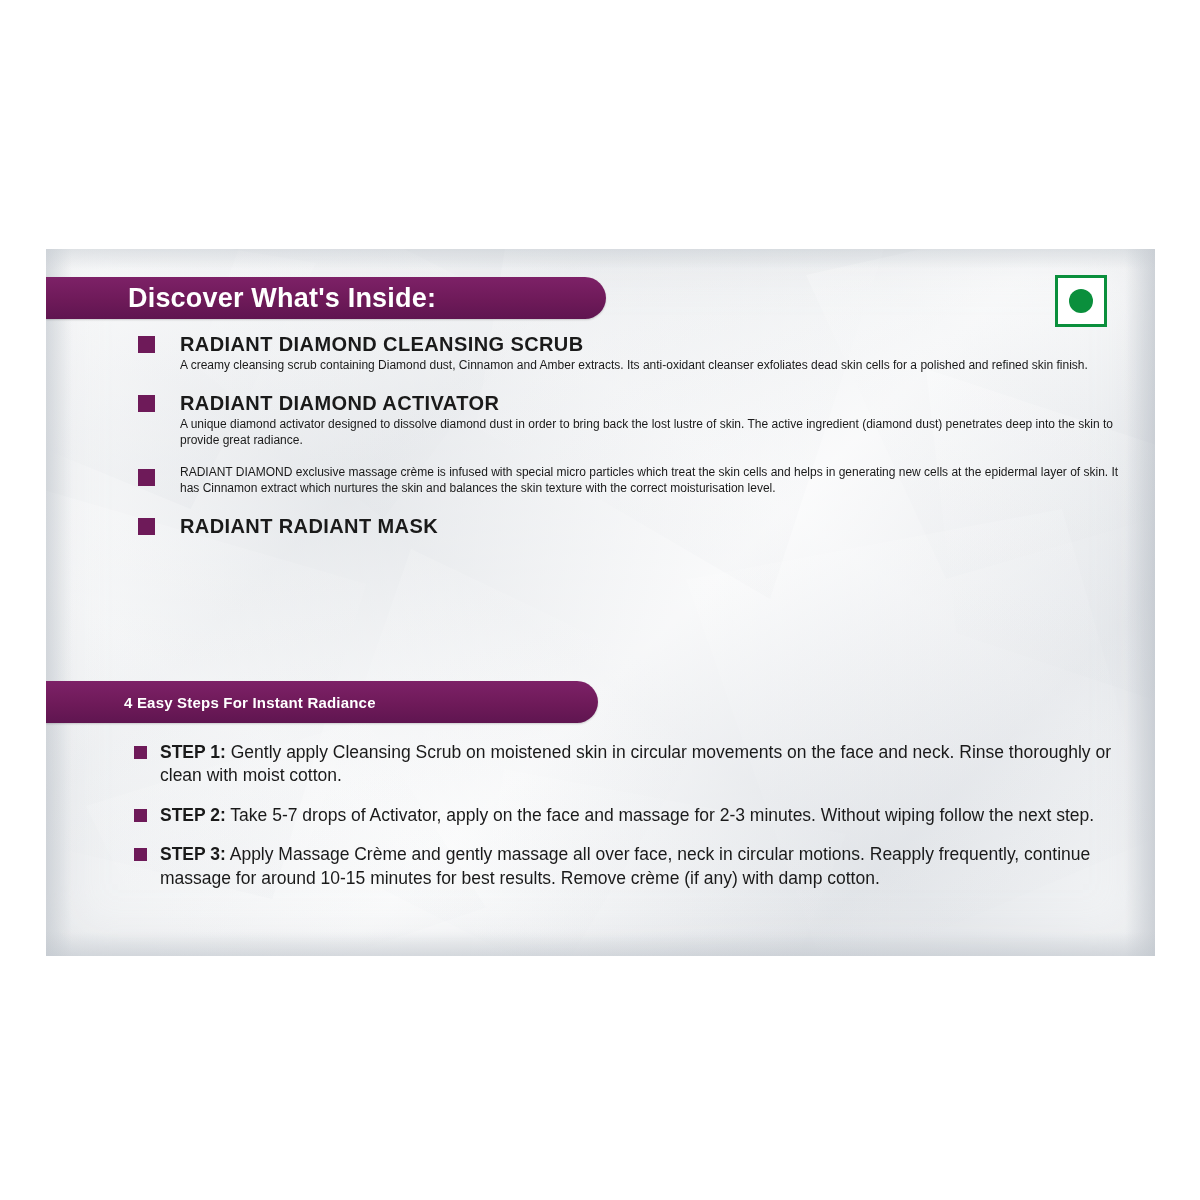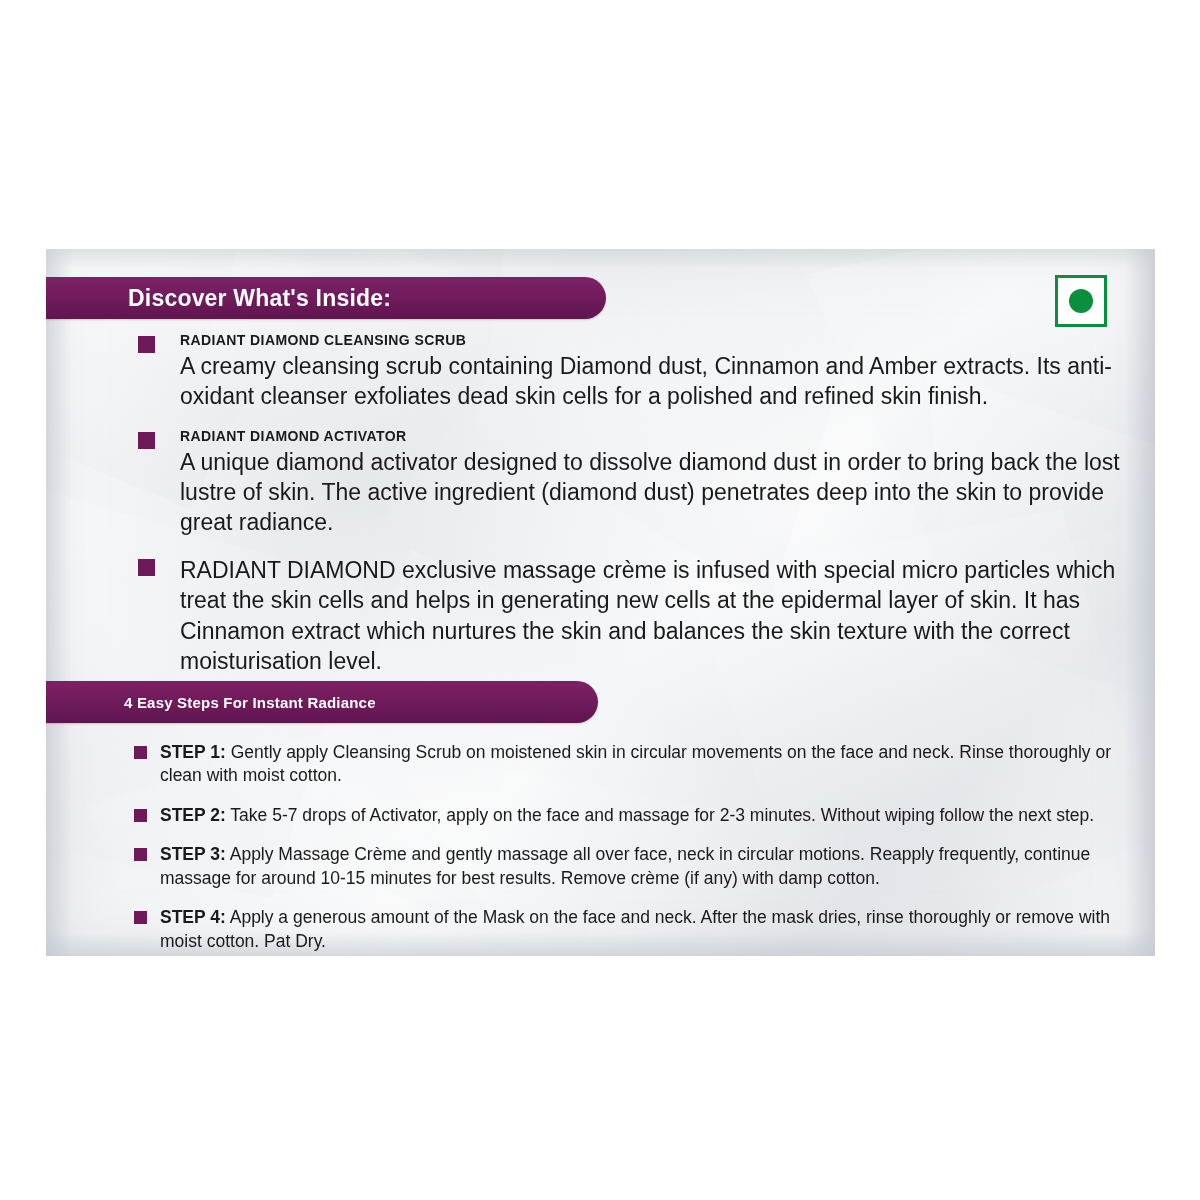--- a/index.html
+++ b/index.html
@@ -61,21 +61,21 @@
     position: absolute;
     height: 42px;
     background: linear-gradient(180deg, #7d2167 0%, #6e1a59 55%, #5f1550 100%);
     border-radius: 0 22px 22px 0;
     display: flex;
     align-items: center;
     box-shadow: 0 1px 2px rgba(0,0,0,0.18);
   }
   .banner-text {
     color: #ffffff;
-    font-size: 23px;
+    font-size: 27px;
     font-weight: bold;
     letter-spacing: 0.2px;
     white-space: nowrap;
   }
 
   #banner-inside { left: 0px; top: 28px; width: 560px; padding-left: 0; }
   #banner-inside .banner-text { margin-left: 82px; }
 
   #banner-steps { left: 0px; top: 432px; width: 552px; }
   #banner-steps .banner-text { margin-left: 78px; font-size: 15px; }
@@ -114,31 +114,31 @@
   }
   .bullet-sq {
     position: absolute;
     left: 0;
     top: 4px;
     width: 17px;
     height: 17px;
     background: #6e1a59;
   }
   .ing-title {
-    font-size: 14px;
+    font-size: 20px;
     font-weight: bold;
     color: #1a1a1a;
     letter-spacing: 0.4px;
     line-height: 1.25;
   }
   .ing-title .sub {
     letter-spacing: 0.1px;
   }
   .ing-desc {
-    font-size: 23px;
+    font-size: 12px;
     color: #1a1a1a;
     line-height: 1.32;
     margin-top: 1px;
   }
 
   
   .steps {
     position: absolute;
     left: 88px;
     top: 492px;
@@ -247,23 +247,17 @@
         </div>
       </div>
 
       <div class="step-item">
         <span class="step-bullet"></span>
         <div class="step-text">
           <span class="step-label">STEP 3:</span><span> Apply Massage Crème and gently massage all over face, neck in circular motions. Reapply frequently, continue massage for around 10-15 minutes for best results. Remove crème (if any) with damp cotton.</span>
         </div>
       </div>
 
-      <div class="step-item">
-        <span class="step-bullet"></span>
-        <div class="step-text">
-          <span class="step-label">STEP 4:</span><span> Apply a generous amount of the Mask on the face and neck. After the mask dries, rinse thoroughly or remove with moist cotton. Pat Dry.</span>
-        </div>
-      </div>
 
     </div>
 
   </div>
 </div>
 
 </body></html>

